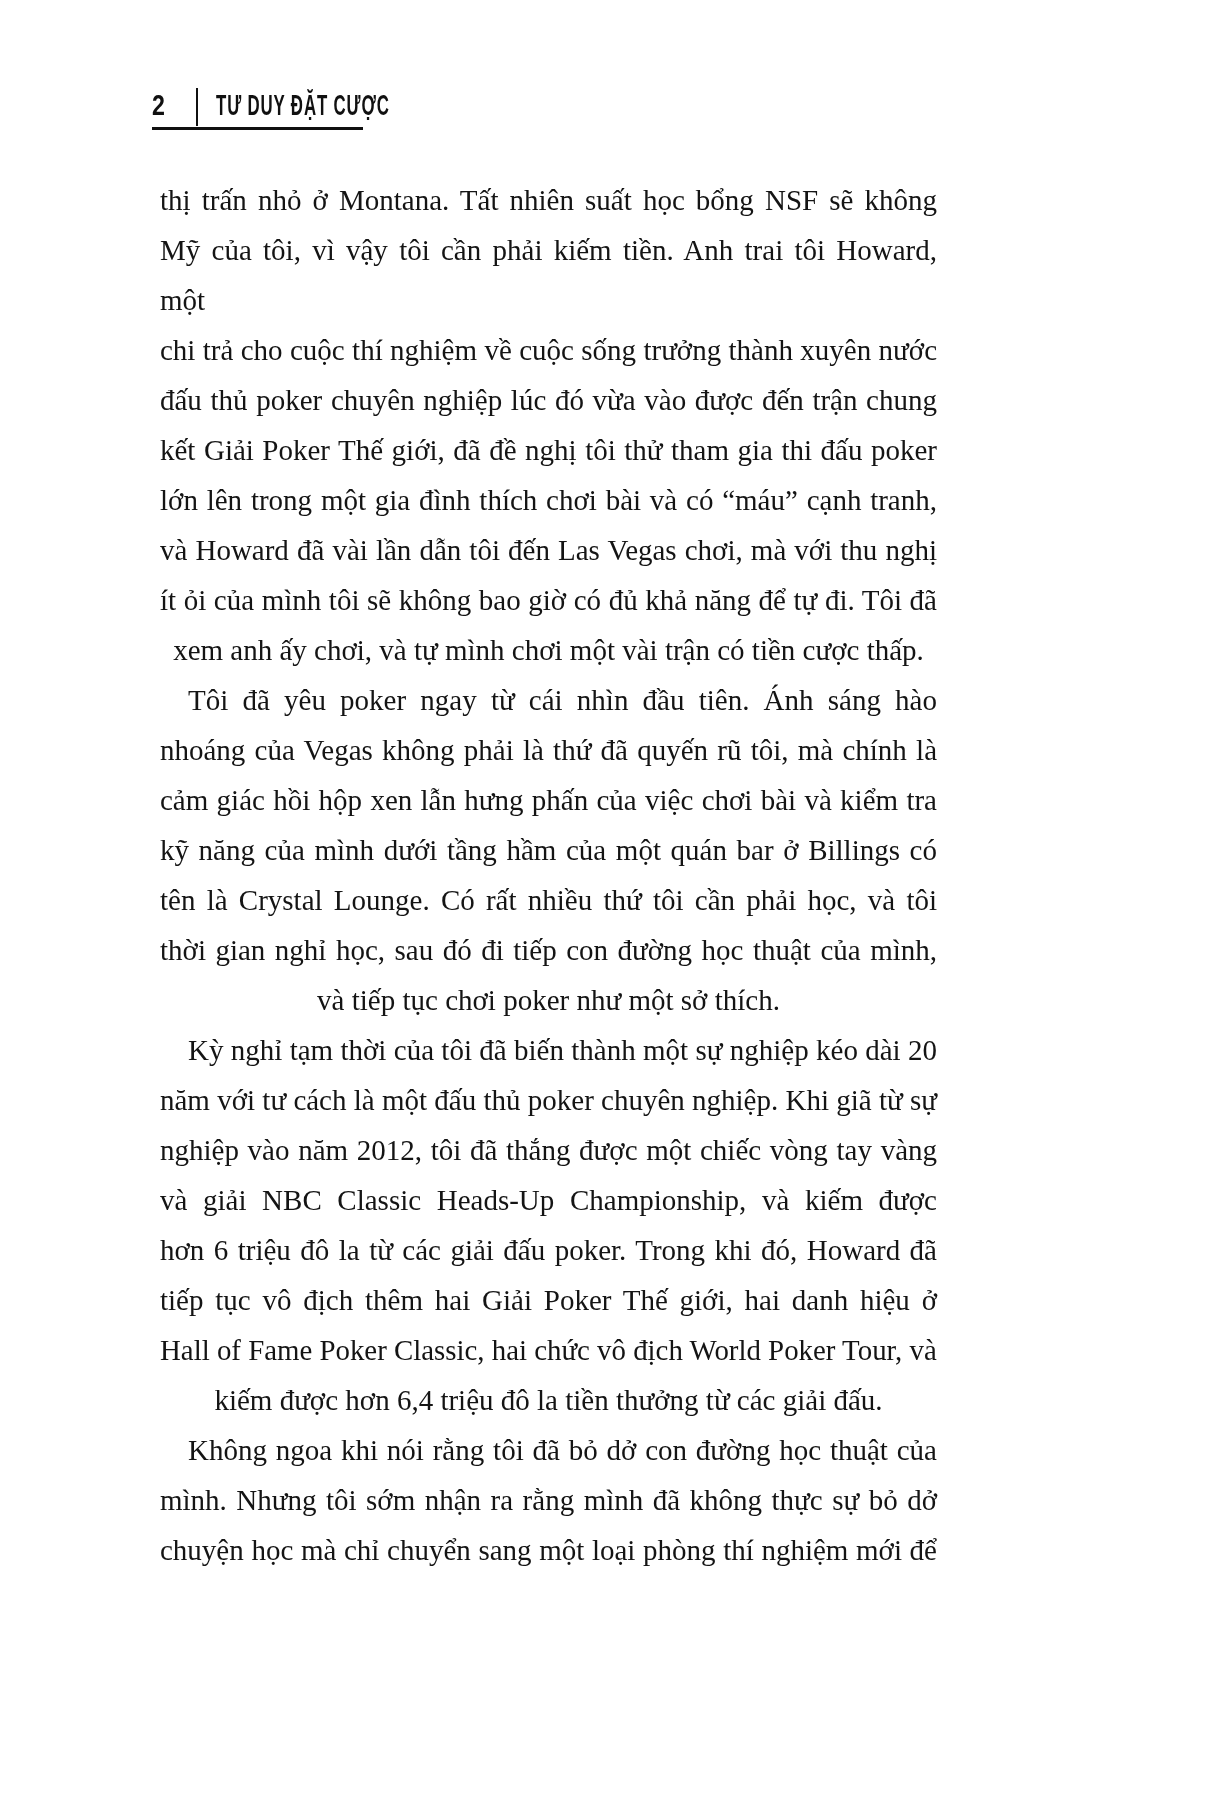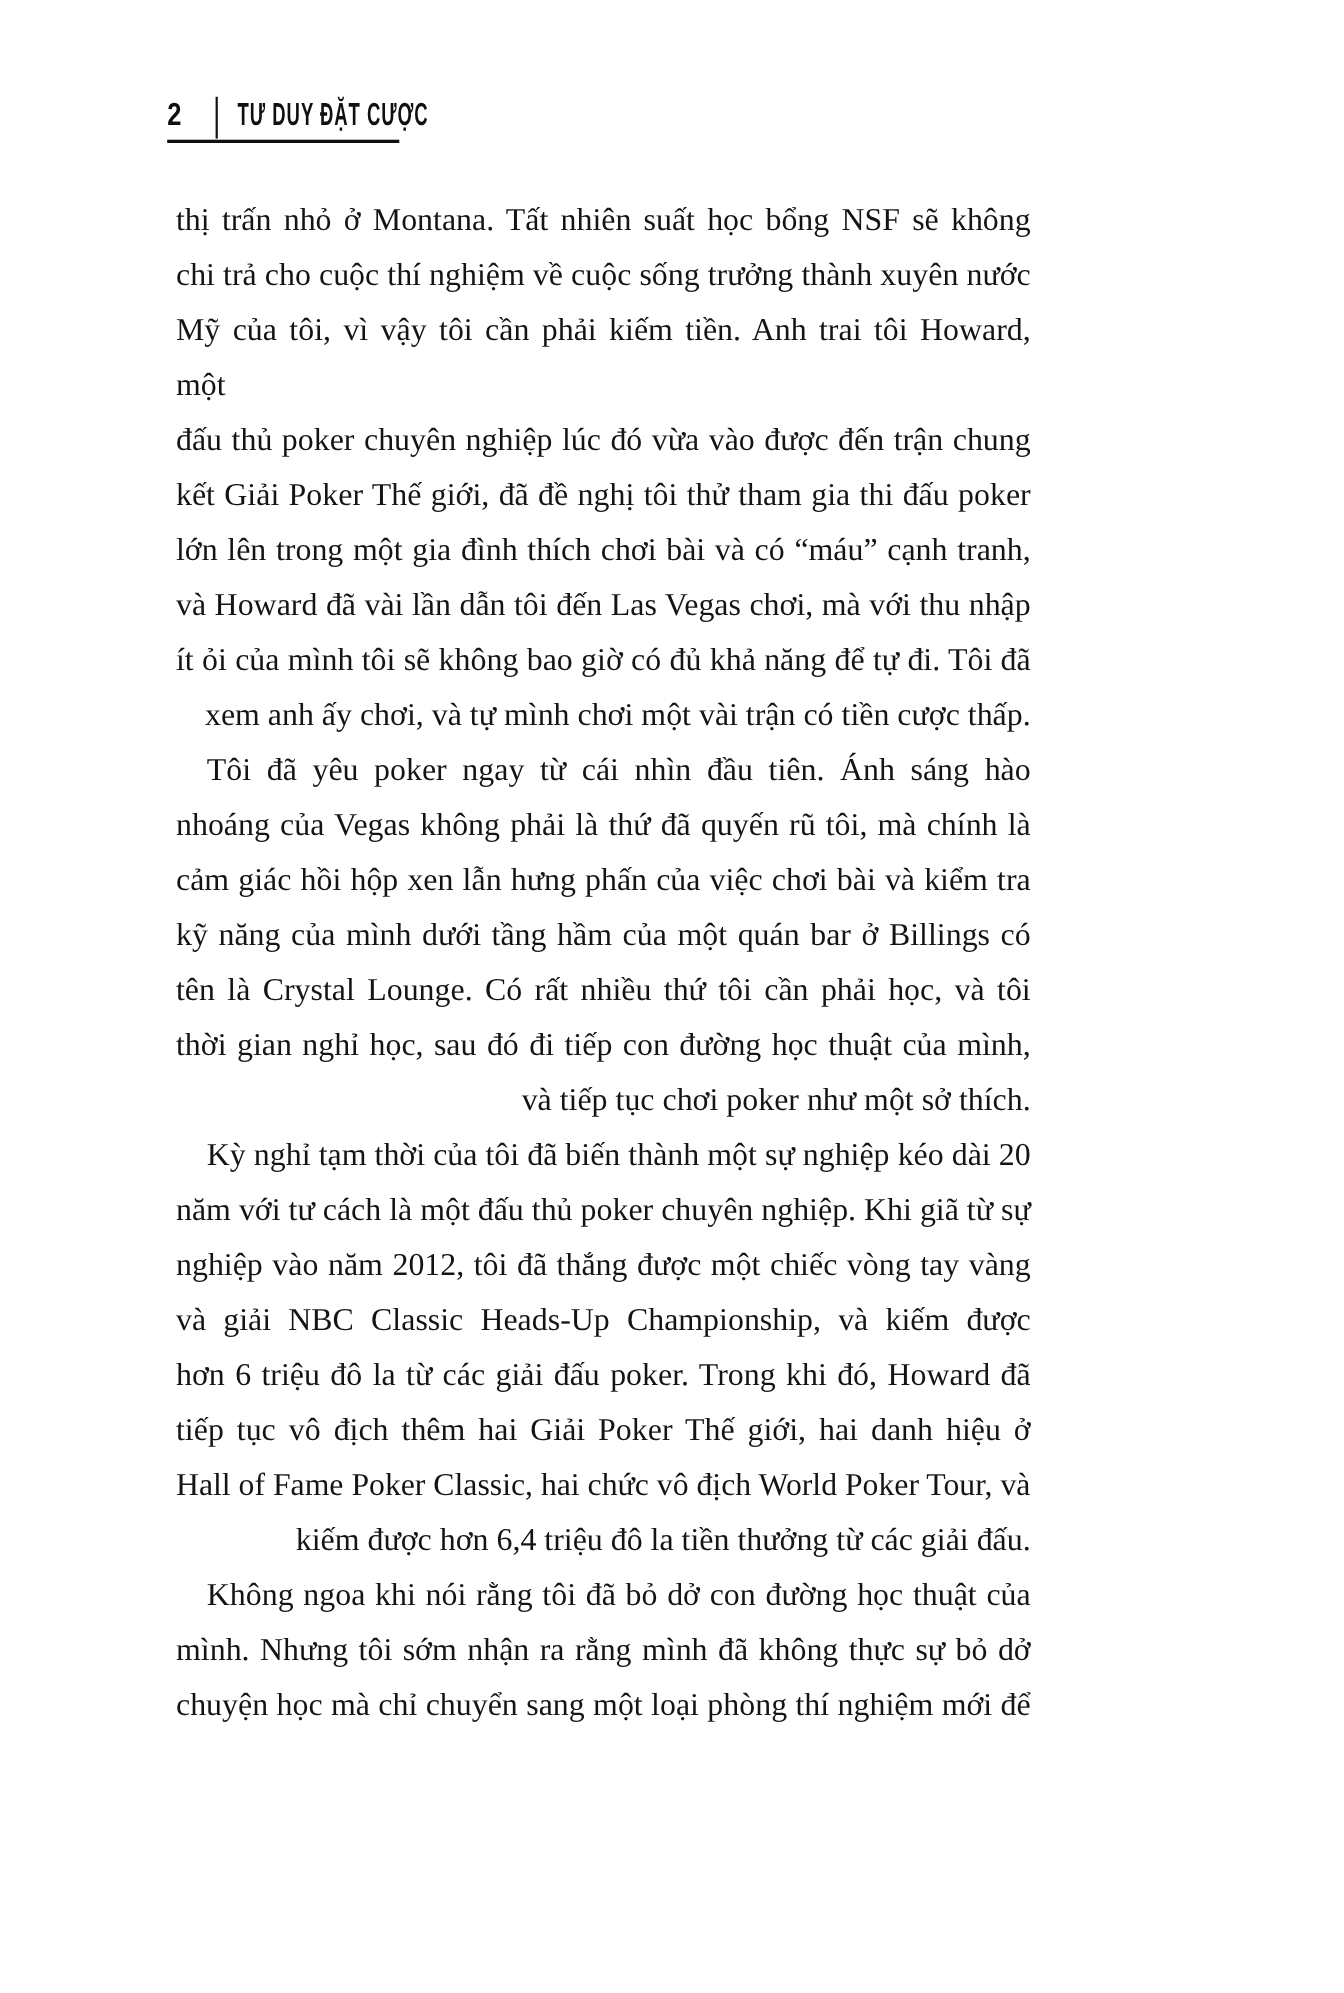--- a/index.html
+++ b/index.html
@@ -40,42 +40,42 @@
   
   .content {
     position: absolute; left: 160px; top: 175px; width: 777px;
   }
   .para { margin: 0; padding: 0; }
   .line {
     font-size: 29px; line-height: 50px;
     white-space: normal;
   }
   .line.fit { text-align: justify; text-align-last: justify; }
-  .line.last { text-align: right; }
+  .line.last { text-align: center; }
   .line.indent { margin-left: 28px; }
 </style>
 </head>
 <body>
 
 <div class="page">
   <div class="runhead">
     <div class="page-num">2</div>
     <div class="head-divider"></div>
     <div class="head-title">TƯ DUY ĐẶT CƯỢC</div>
     <div class="head-rule"></div>
   </div>
   <div class="content" id="content">
       <div class="para">
         <div class="line fit" style="">thị trấn nhỏ ở Montana. Tất nhiên suất học bổng NSF sẽ không</div>
+        <div class="line fit" style="">Mỹ của tôi, vì vậy tôi cần phải kiếm tiền. Anh trai tôi Howard, một</div>
         <div class="line fit" style="">chi trả cho cuộc thí nghiệm về cuộc sống trưởng thành xuyên nước</div>
-        <div class="line fit" style="">Mỹ của tôi, vì vậy tôi cần phải kiếm tiền. Anh trai tôi Howard, một</div>
         <div class="line fit" style="">đấu thủ poker chuyên nghiệp lúc đó vừa vào được đến trận chung</div>
         <div class="line fit" style="">kết Giải Poker Thế giới, đã đề nghị tôi thử tham gia thi đấu poker</div>
         <div class="line fit" style="">lớn lên trong một gia đình thích chơi bài và có “máu” cạnh tranh,</div>
-        <div class="line fit" style="">và Howard đã vài lần dẫn tôi đến Las Vegas chơi, mà với thu nhập</div>
+        <div class="line fit" style="">và Howard đã vài lần dẫn tôi đến Las Vegas chơi, mà với thu nghị</div>
         <div class="line fit" style="">ít ỏi của mình tôi sẽ không bao giờ có đủ khả năng để tự đi. Tôi đã</div>
         <div class="line last">xem anh ấy chơi, và tự mình chơi một vài trận có tiền cược thấp.</div>
       </div>
       <div class="para">
         <div class="line fit indent" style="">Tôi đã yêu poker ngay từ cái nhìn đầu tiên. Ánh sáng hào</div>
         <div class="line fit" style="">nhoáng của Vegas không phải là thứ đã quyến rũ tôi, mà chính là</div>
         <div class="line fit" style="">cảm giác hồi hộp xen lẫn hưng phấn của việc chơi bài và kiểm tra</div>
         <div class="line fit" style="">kỹ năng của mình dưới tầng hầm của một quán bar ở Billings có</div>
         <div class="line fit" style="">tên là Crystal Lounge. Có rất nhiều thứ tôi cần phải học, và tôi</div>
         <div class="line fit" style="">thời gian nghỉ học, sau đó đi tiếp con đường học thuật của mình,</div>

